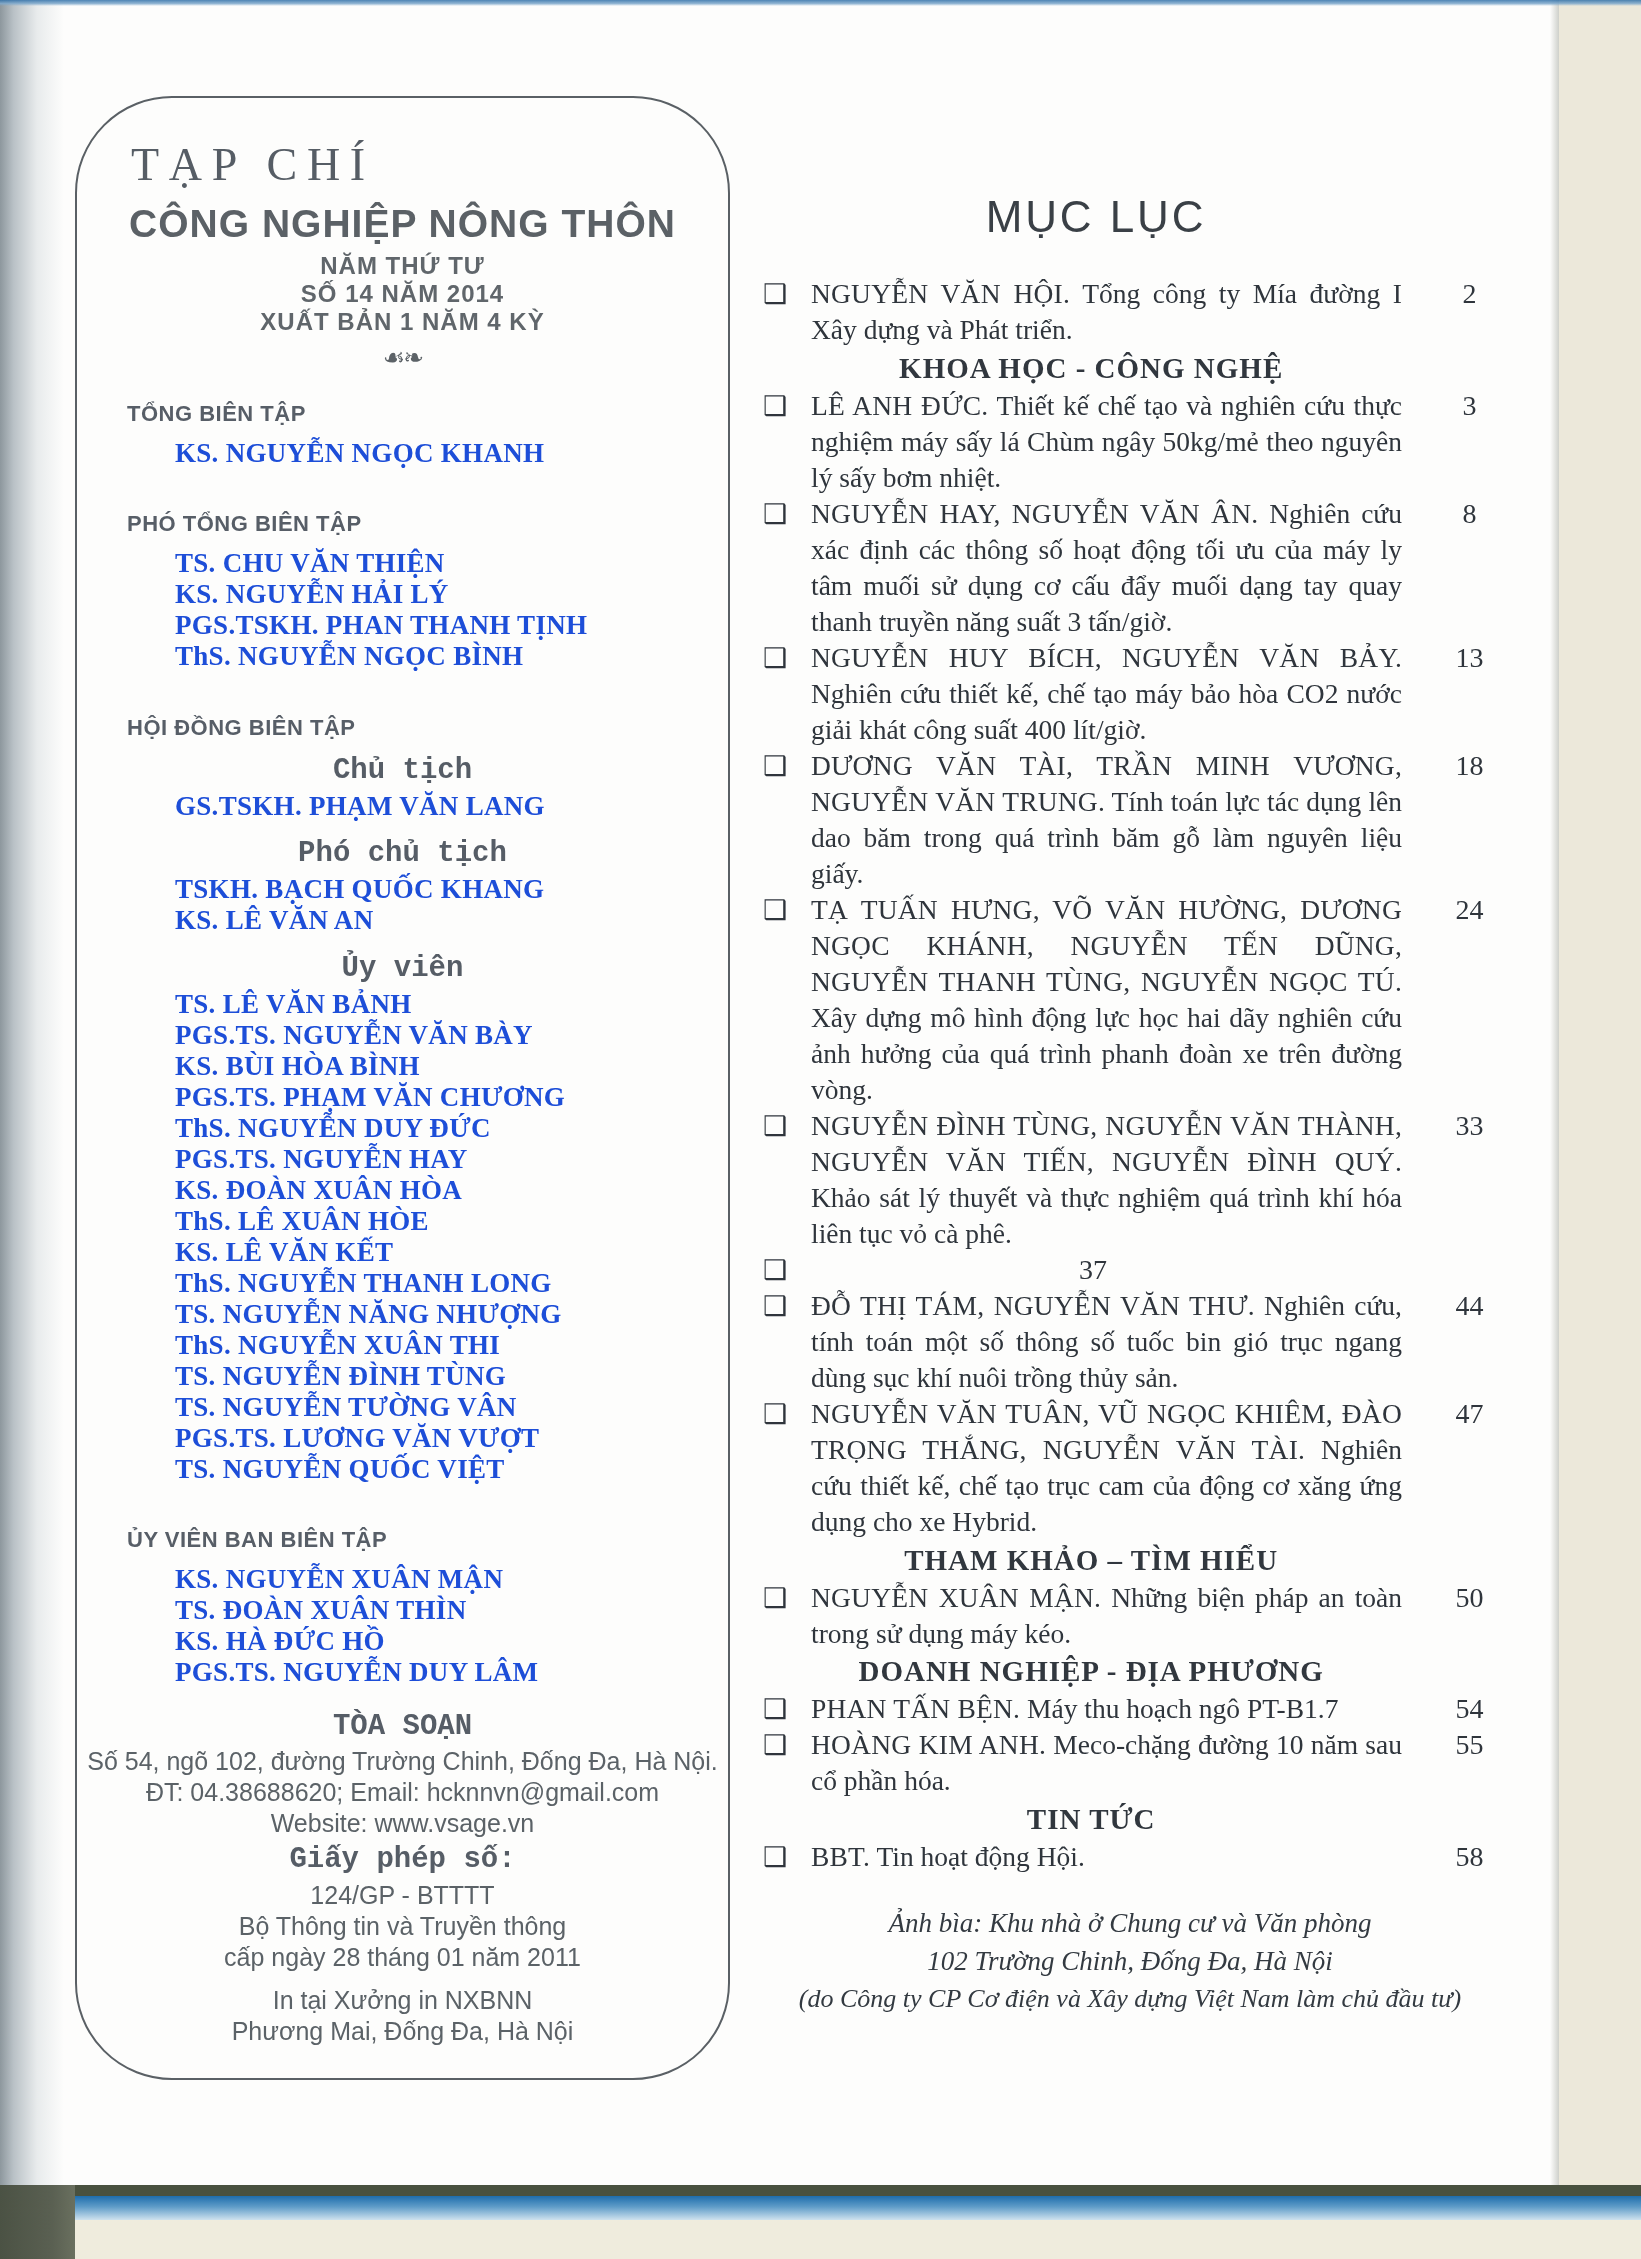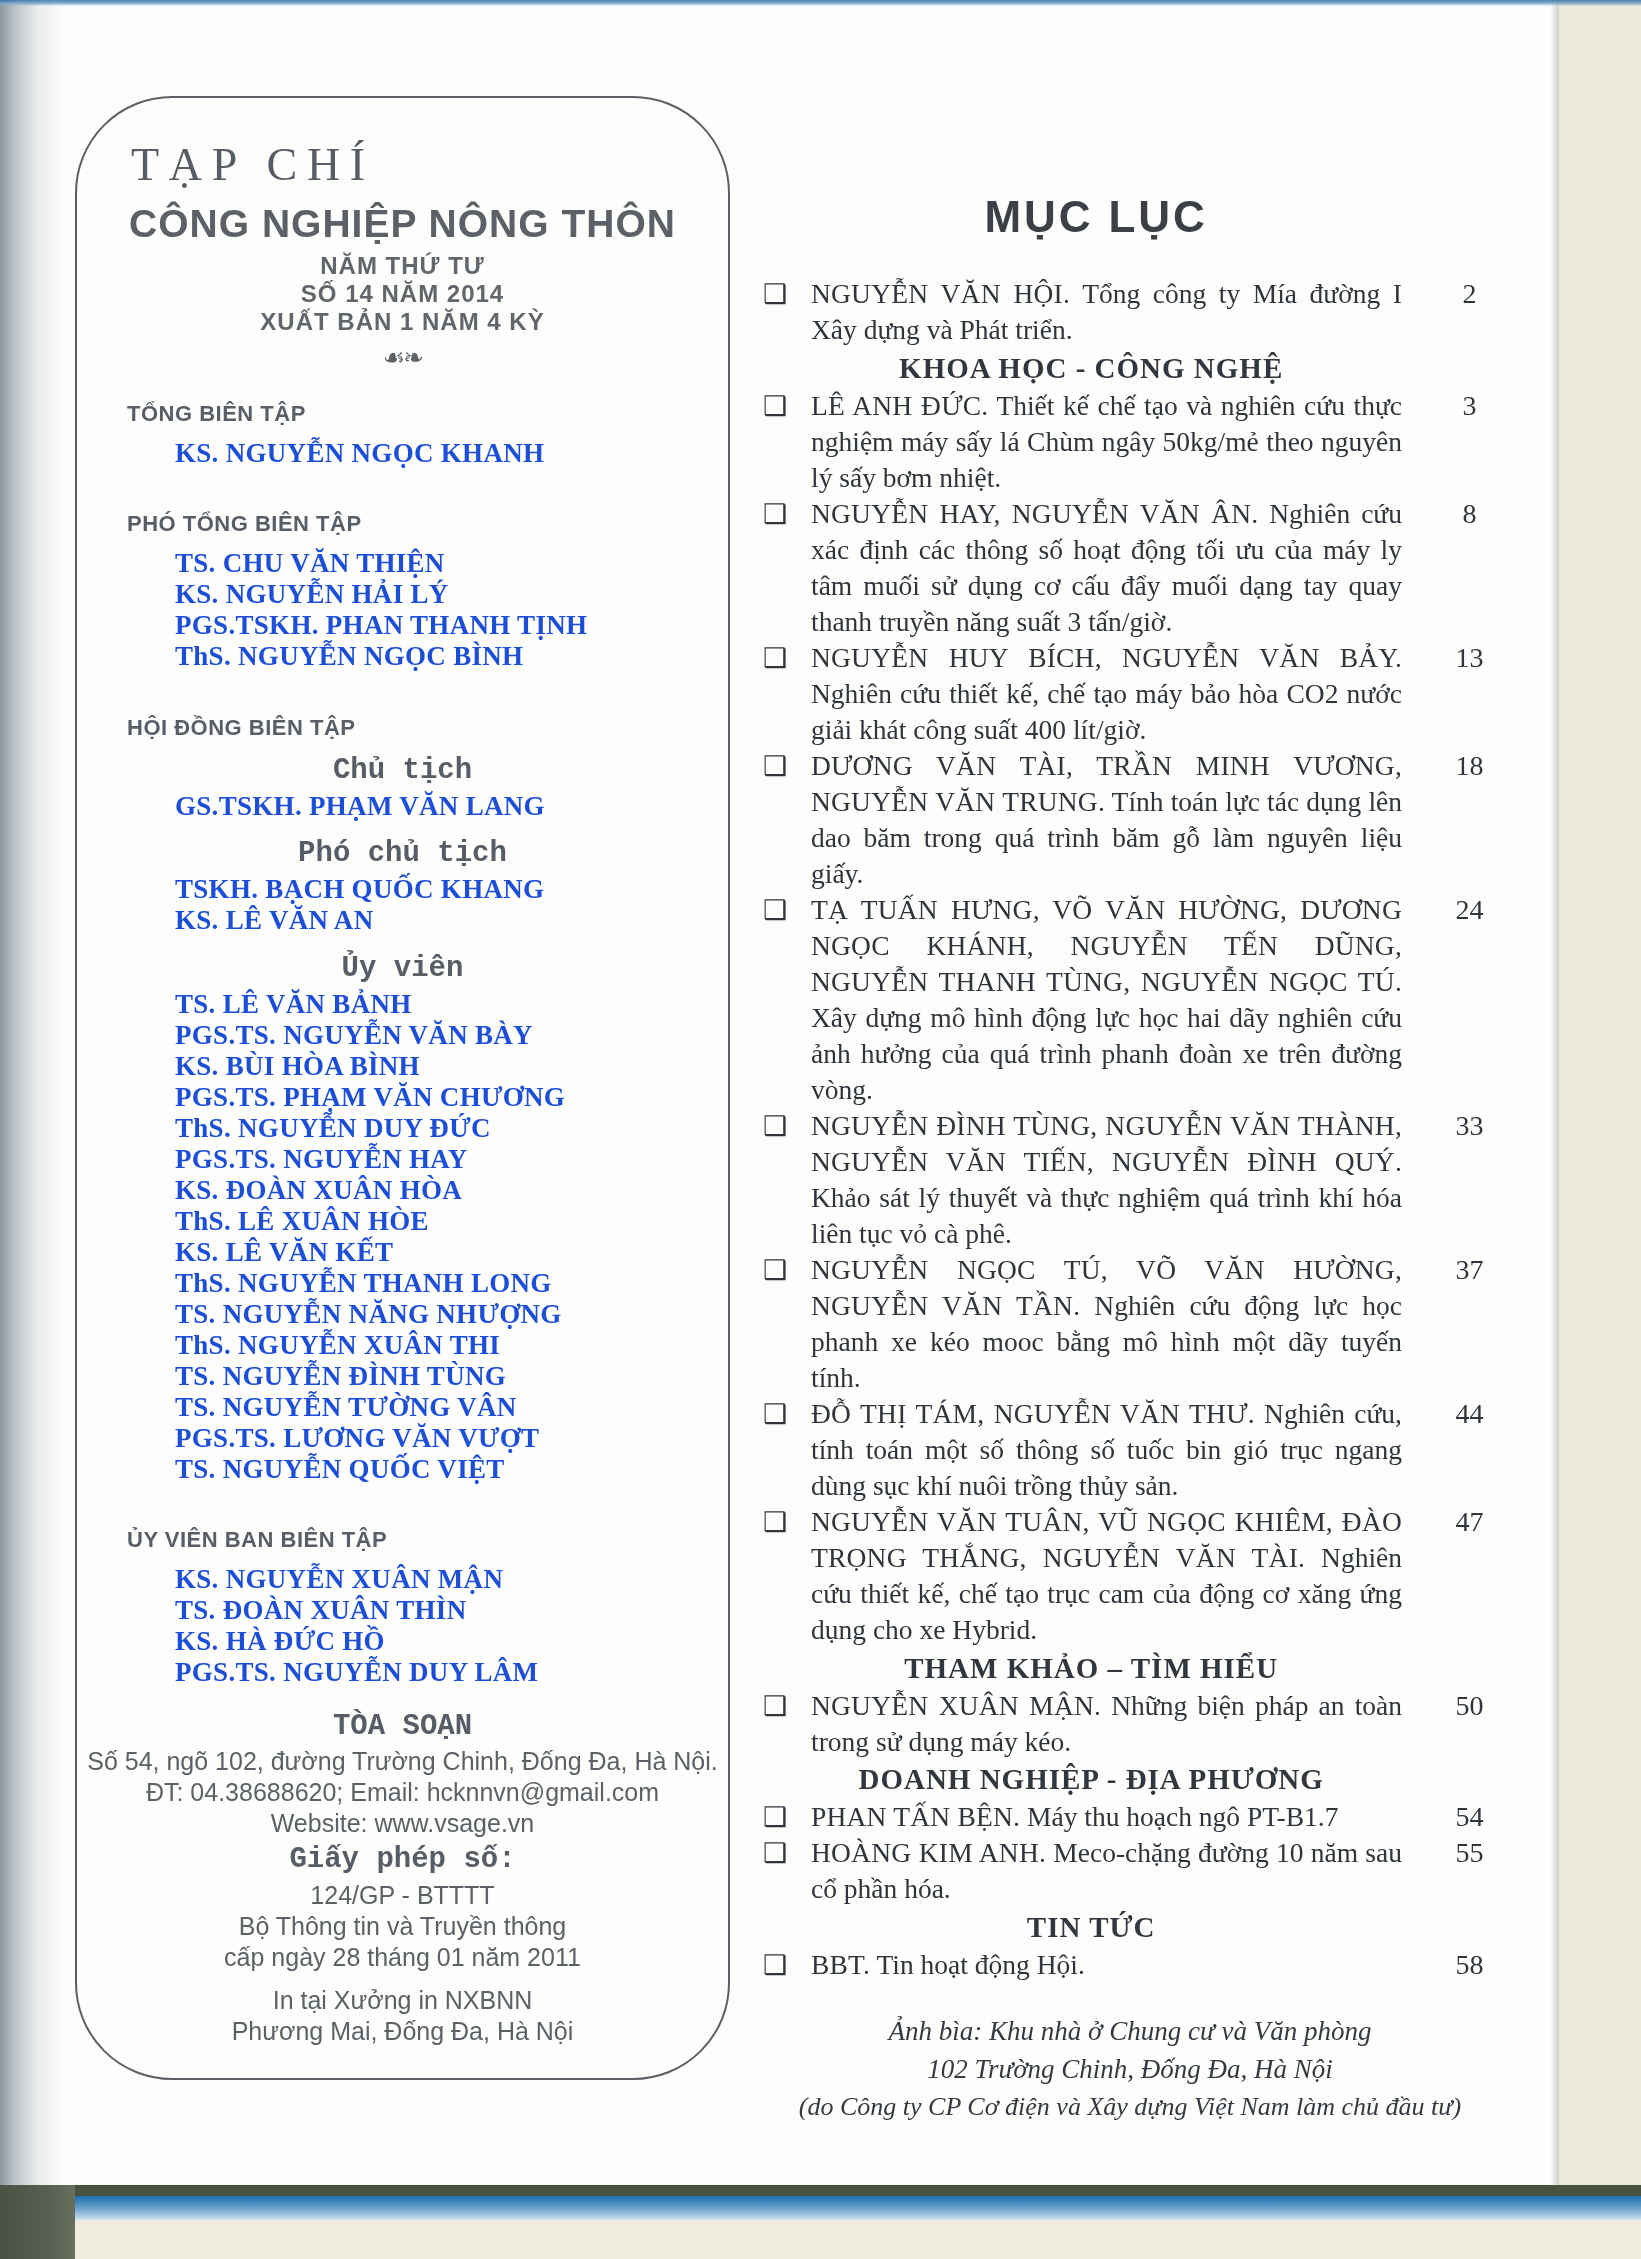--- a/index.html
+++ b/index.html
@@ -92,21 +92,21 @@
     font-size:25px; line-height:31px; text-align:center; color:#5b6267;
   }
   .m-gap { height:17.4px; }
   .m-gap-sm { height:11.6px; }
 
   
   .toc {
     position:absolute; left:763px; top:191px; width:801px; color:#30363d;
   }
   .toc-title {
-    font-family:"Liberation Sans", sans-serif; font-weight:bold;
+    font-family:"Liberation Sans", sans-serif; font-weight:normal;
     font-size:44px; line-height:52px; letter-spacing:2.9px;
     width:666px; text-align:center; color:#3a4046; margin-bottom:33px;
   }
   .toc-entry {
     display:grid; grid-template-columns:48px 591px 162px;
     align-items:start;
   }
   .toc-box {
     font-size:27px; line-height:36px; color:#2f353c;
   }
@@ -242,21 +242,20 @@
         <div class="toc-text"><span class="toc-authors">TẠ TUẤN HƯNG, VÕ VĂN HƯỜNG, DƯƠNG NGỌC KHÁNH, NGUYỄN TẾN DŨNG, NGUYỄN THANH TÙNG, NGUYỄN NGỌC TÚ.</span> Xây dựng mô hình động lực học hai dãy nghiên cứu ảnh hưởng của quá trình phanh đoàn xe trên đường vòng.</div>
         <div class="toc-page">24</div>
       </div>
       <div class="toc-entry">
         <span class="toc-box">❑</span>
         <div class="toc-text"><span class="toc-authors">NGUYỄN ĐÌNH TÙNG, NGUYỄN VĂN THÀNH, NGUYỄN VĂN TIẾN, NGUYỄN ĐÌNH QUÝ.</span> Khảo sát lý thuyết và thực nghiệm quá trình khí hóa liên tục vỏ cà phê.</div>
         <div class="toc-page">33</div>
       </div>
       <div class="toc-entry">
         <span class="toc-box">❑</span>
-        <div class="toc-text"><span class="toc-authors">NGUYỄN NGỌC TÚ, VÕ VĂN HƯỜNG, NGUYỄN VĂN TẦN.</span> Nghiên cứu động lực học phanh xe kéo mooc bằng mô hình một dãy tuyến tính.</div>
         <div class="toc-page">37</div>
       </div>
       <div class="toc-entry">
         <span class="toc-box">❑</span>
         <div class="toc-text"><span class="toc-authors">ĐỖ THỊ TÁM, NGUYỄN VĂN THƯ.</span> Nghiên cứu, tính toán một số thông số tuốc bin gió trục ngang dùng sục khí nuôi trồng thủy sản.</div>
         <div class="toc-page">44</div>
       </div>
       <div class="toc-entry">
         <span class="toc-box">❑</span>
         <div class="toc-text"><span class="toc-authors">NGUYỄN VĂN TUÂN, VŨ NGỌC KHIÊM, ĐÀO TRỌNG THẮNG, NGUYỄN VĂN TÀI.</span> Nghiên cứu thiết kế, chế tạo trục cam của động cơ xăng ứng dụng cho xe Hybrid.</div>

